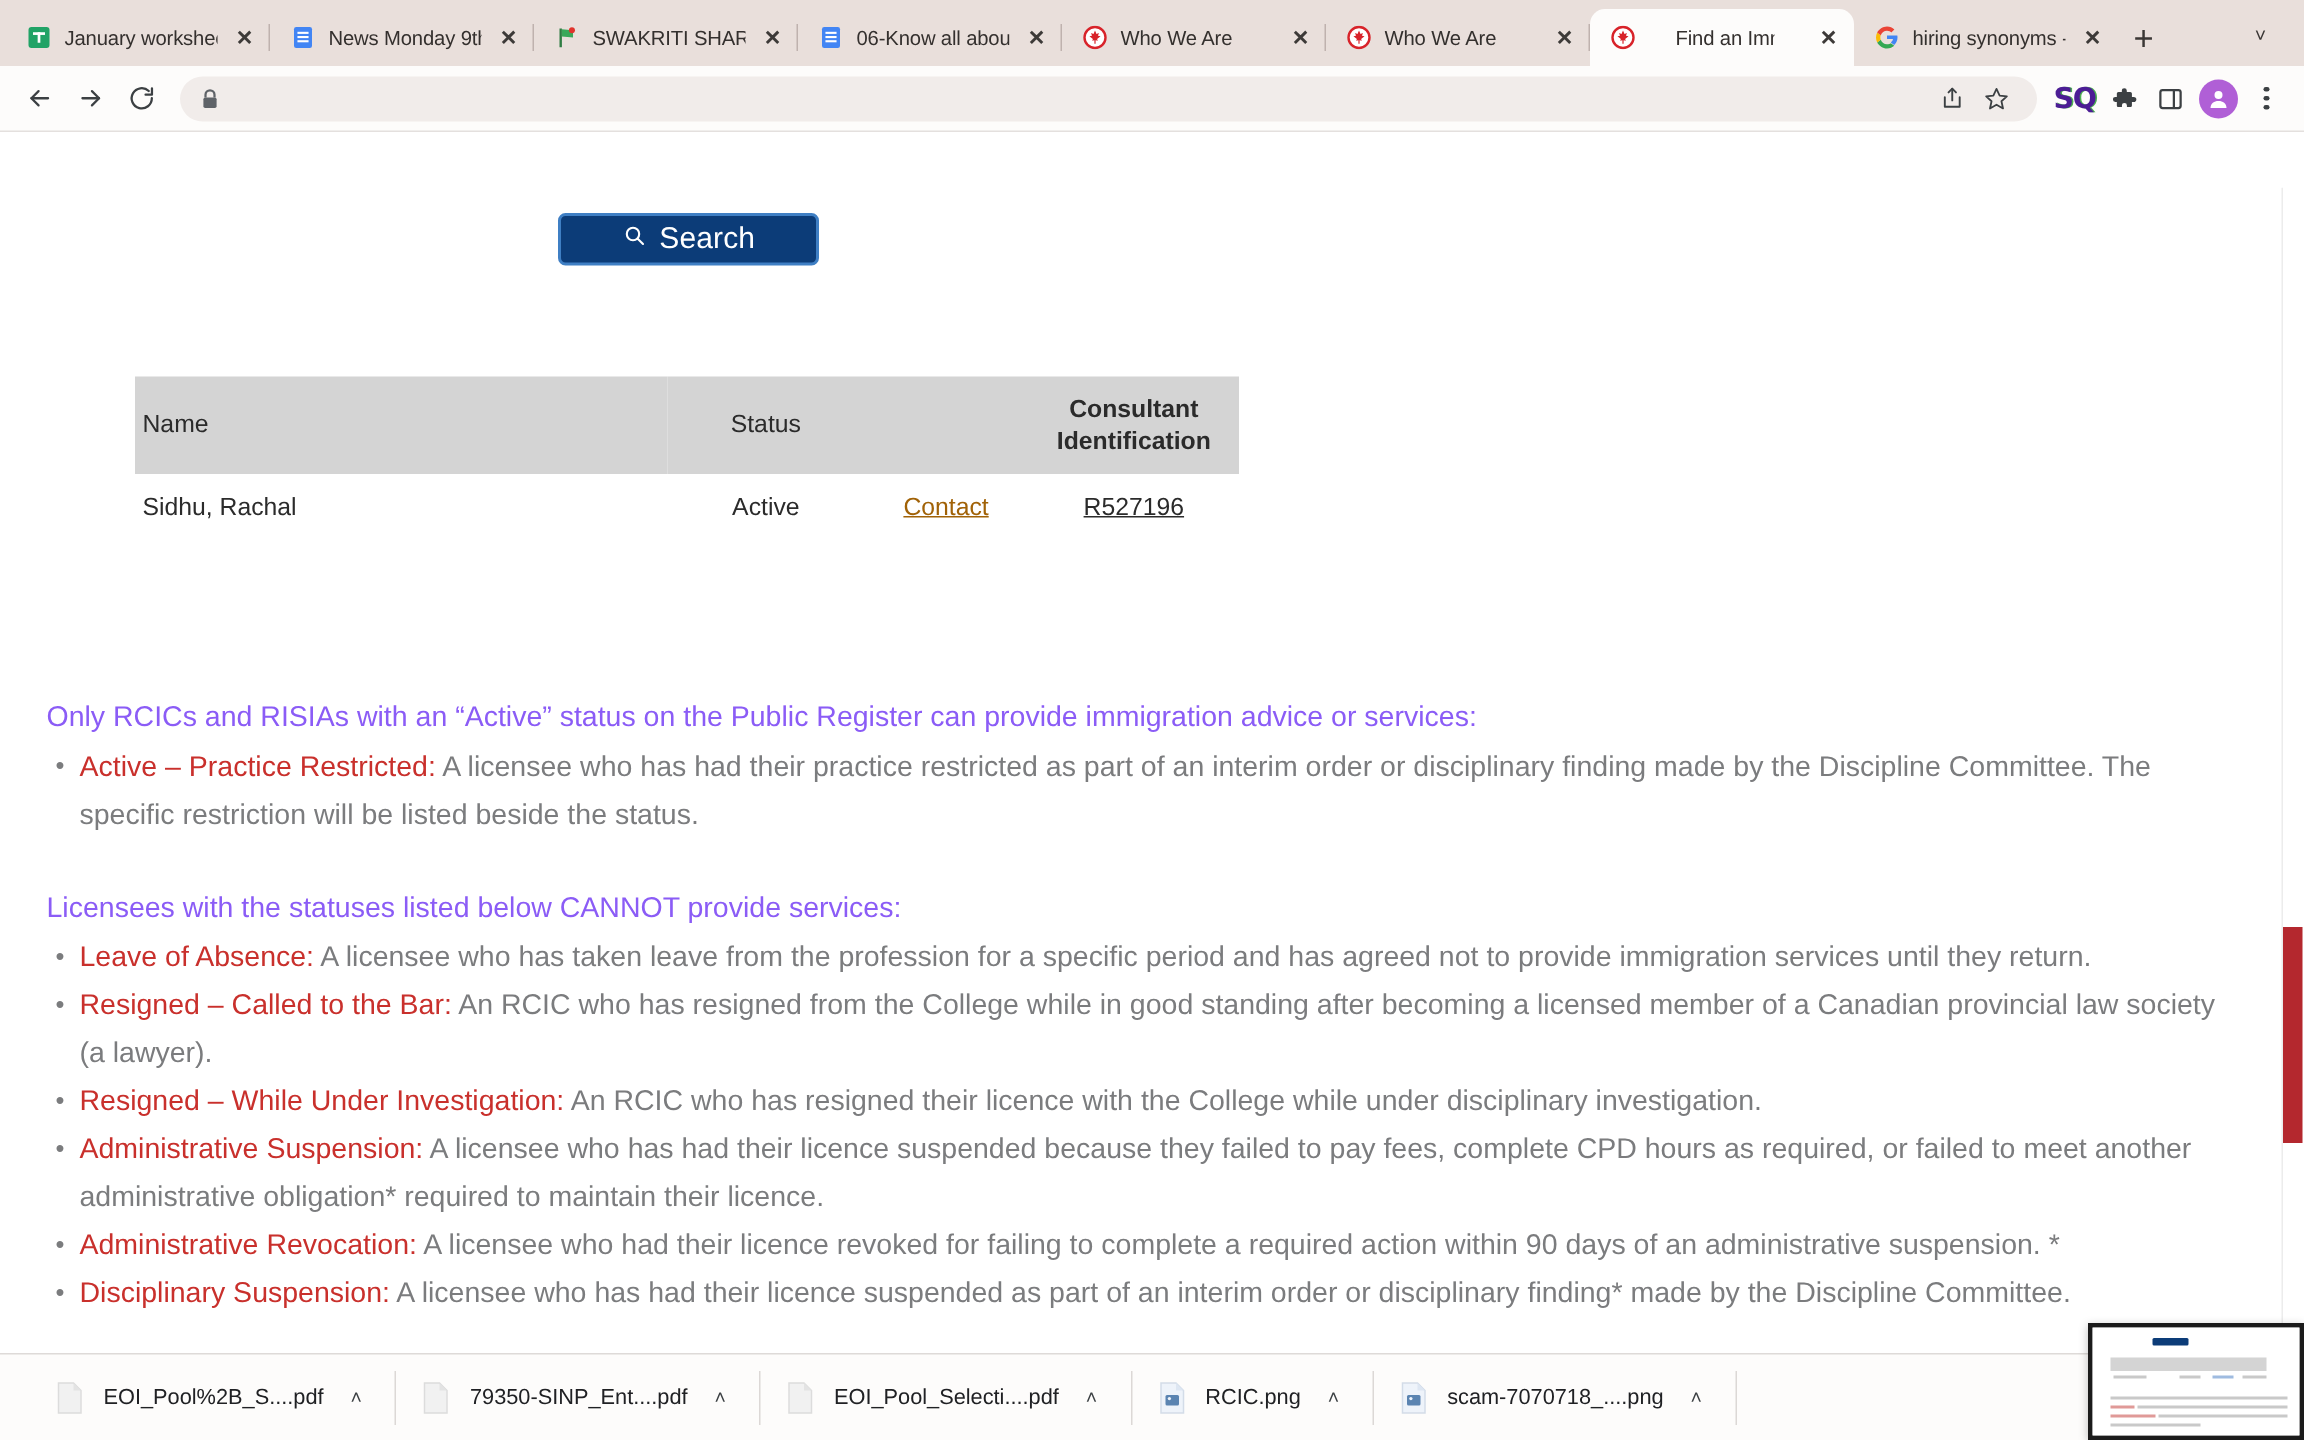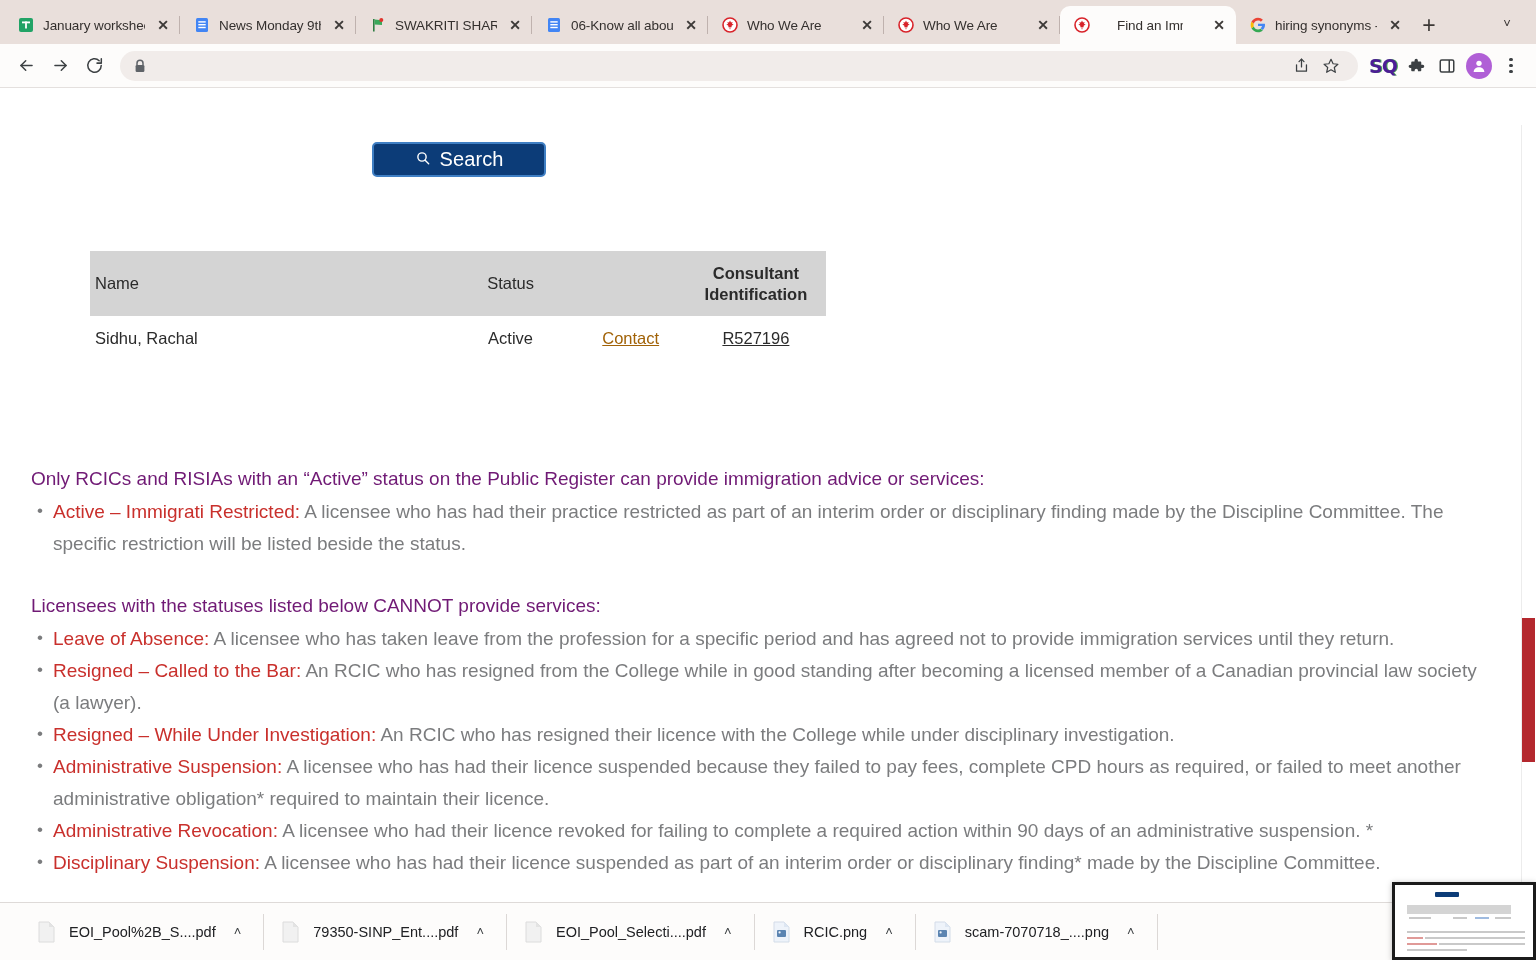--- a/index.html
+++ b/index.html
@@ -194,21 +194,21 @@
   .contact-link { color: #a16207; text-decoration: underline; }
 
   .body-copy {
     position: absolute;
     left: 31px; top: 338px;
     width: 1460px;
     font-size: 19px;
     line-height: 32px;
   }
   .lead {
-    color: #701a75;
+    color: #8b5cf6;
     margin-bottom: 1px;
   }
   .statlist { list-style: none; margin: 0 0 0 0; padding: 0; }
   .statlist li {
     position: relative;
     padding-left: 22px;
     color: #7b7c7e;
   }
   .statlist li::before {
     content: "\2022";
@@ -503,21 +503,21 @@
             <td class="c-contact"><a class="contact-link" href="#">Contact</a></td>
             <td class="c-id">R527196</td>
           </tr>
         </tbody>
       </table>
 
       <div class="body-copy">
 
         <p class="lead">Only RCICs and RISIAs with an “Active” status on the Public Register can provide immigration advice or services:</p>
         <ul class="statlist">
-          <li><span class="term">Active – Immigrati Restricted:</span><span> A licensee who has had their practice restricted as part of an interim order or disciplinary finding made by the Discipline Committee. The specific restriction will be listed beside the status.</span></li>
+          <li><span class="term">Active – Practice Restricted:</span><span> A licensee who has had their practice restricted as part of an interim order or disciplinary finding made by the Discipline Committee. The specific restriction will be listed beside the status.</span></li>
         </ul>
 
         <div class="gap"></div>
 
         <p class="lead">Licensees with the statuses listed below CANNOT provide services:</p>
         <ul class="statlist">
           <li><span class="term">Leave of Absence:</span><span> A licensee who has taken leave from the profession for a specific period and has agreed not to provide immigration services until they return.</span></li>
           <li><span class="term">Resigned – Called to the Bar:</span><span> An RCIC who has resigned from the College while in good standing after becoming a licensed member of a Canadian provincial law society (a lawyer).</span></li>
           <li><span class="term">Resigned – While Under Investigation:</span><span> An RCIC who has resigned their licence with the College while under disciplinary investigation.</span></li>
           <li><span class="term">Administrative Suspension:</span><span> A licensee who has had their licence suspended because they failed to pay fees, complete CPD hours as required, or failed to meet another administrative obligation* required to maintain their licence.</span></li>

